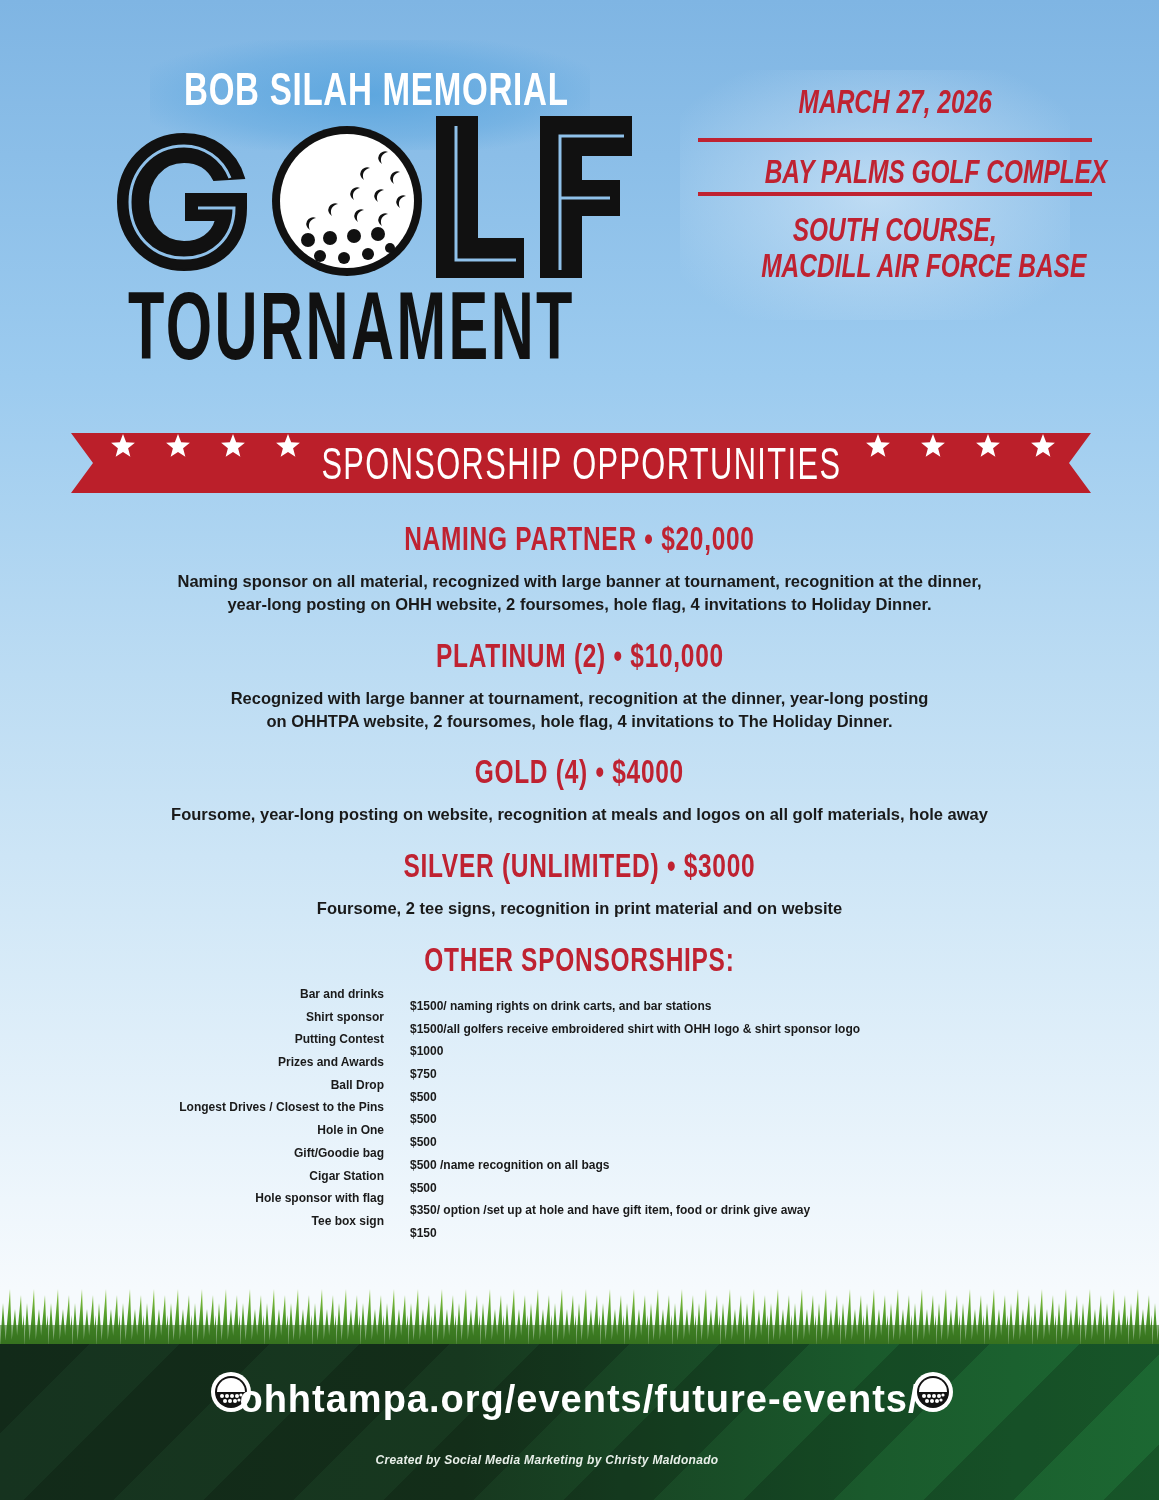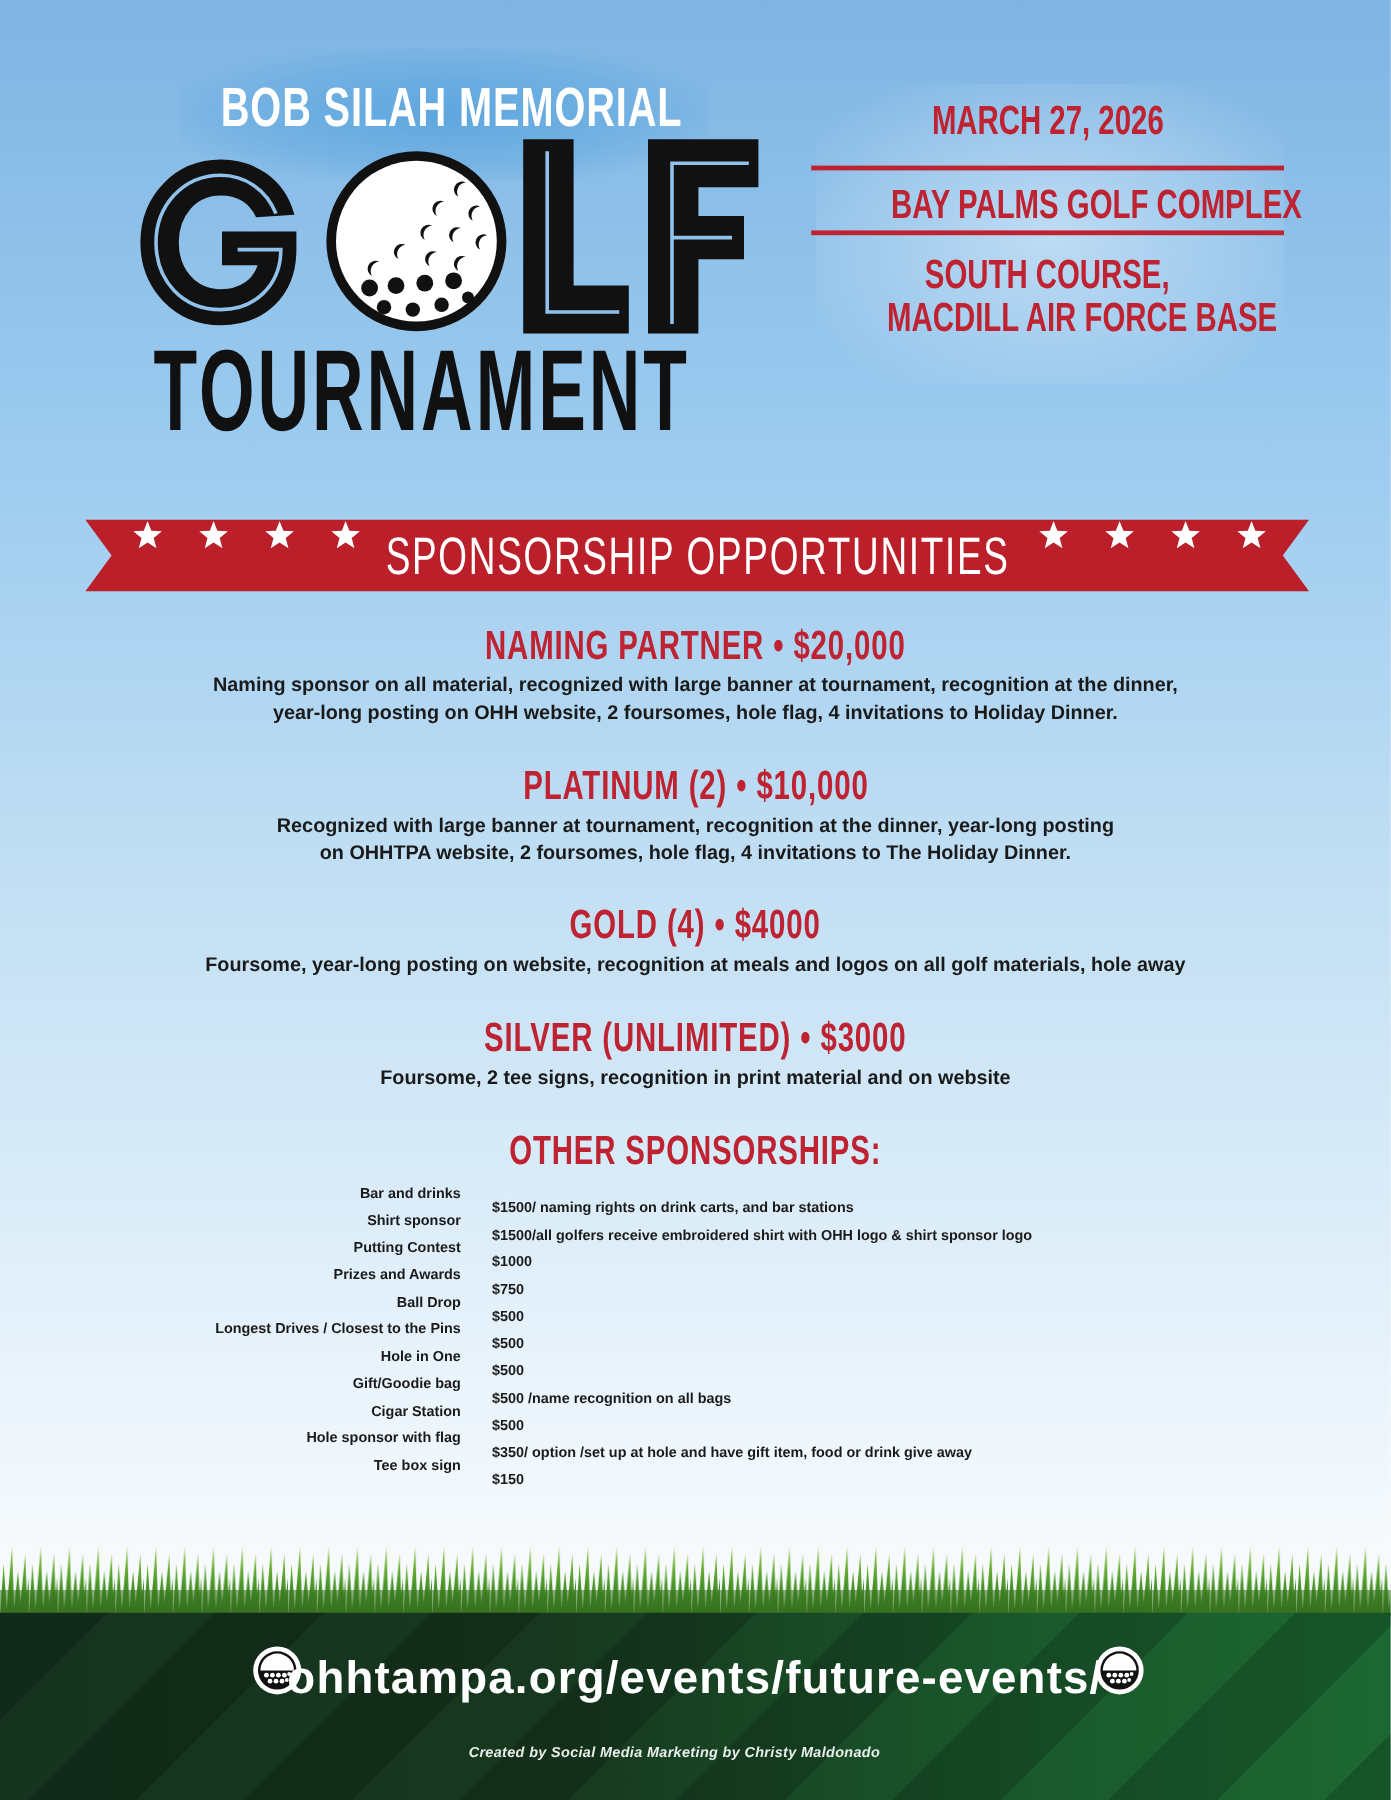--- a/index.html
+++ b/index.html
@@ -24,21 +24,21 @@
   .golf-word {
     position: absolute; left: 104px; top: 112px; height: 170px; width: 540px;
   }
   .tournament {
     position: absolute; left: 128px; top: 278px; white-space: nowrap;
     color: #111; font-size: 96px; font-weight: 700; letter-spacing: 4px;
     font-family: "Liberation Sans", sans-serif;
     transform: scaleX(0.62); transform-origin: left top; line-height: 1;
   }
   .event-info {
-    position: absolute; left: 676px; top: 80px; width: 394px; text-align: center;
+    position: absolute; left: 698px; top: 80px; width: 394px; text-align: center; font-style: italic;
   }
   .event-glow {
     position: absolute; left: 680px; top: 70px; width: 390px; height: 250px;
     background: radial-gradient(ellipse at center, rgba(230,242,252,0.55) 0%, rgba(200,225,245,0.25) 60%, rgba(127,181,227,0) 85%);
   }
   .info-line {
     color: #bf2231; font-weight: 700; font-size: 34px; line-height: 1.05;
     font-family: "Liberation Sans", sans-serif; white-space: nowrap;
     display: inline-block; transform: scaleX(0.72); transform-origin: center;
   }
@@ -54,21 +54,21 @@
   .ribbon-title span { display: inline-block; transform: scaleX(0.7); transform-origin: center; }
   .star { position: absolute; top: 17px; width: 26px; height: 26px; }
   
   .tier { position: absolute; left: 0; width: 1159px; text-align: center; }
   .tier-title {
     color: #bf2231; font-weight: 700; font-size: 34px; white-space: nowrap;
     display: inline-block; transform: scaleX(0.72); transform-origin: center; letter-spacing: 1px;
     line-height: 1.1;
   }
   .tier-desc {
-    color: #1a1a1a; font-weight: 700; font-size: 16.5px; line-height: 23px; margin-top: 3px;
+    color: #1a1a1a; font-weight: 700; font-size: 16.5px; line-height: 23px; margin-top: 13px;
   }
   
   .other-title-wrap { position: absolute; left: 0; top: 941px; width: 1159px; text-align: center; }
   .other-list { position: absolute; left: 0; top: 983px; width: 1159px; }
   .other-row { position: relative; height: 22.7px; font-size: 12px; font-weight: 700; color: #1a1a1a; line-height: 22.7px; }
   .other-name { position: absolute; right: 775px; white-space: nowrap; text-align: right; }
   .other-price { position: absolute; left: 410px; white-space: nowrap; margin-top: 12px; }
   
   .grass { position: absolute; left: 0; top: 1285px; width: 1159px; height: 62px; }
   .footer {
@@ -76,21 +76,21 @@
     background:
       linear-gradient(135deg, rgba(0,0,0,0.18) 25%, transparent 25%, transparent 50%, rgba(0,0,0,0.18) 50%, rgba(0,0,0,0.18) 75%, transparent 75%) 0 0/180px 180px,
       linear-gradient(90deg, #16331f 0%, #17381f 40%, #1a5a2c 75%, #1c6832 100%);
   }
   .footer-url {
     position: absolute; left: 0; top: 34px; width: 1159px; text-align: center;
     color: #ffffff; font-size: 38px; font-weight: 700; letter-spacing: 1px;
   }
   .ball-icon { position: absolute; top: 26px; width: 44px; height: 44px; }
   .credit {
-    position: absolute; left: 16px; top: 109px; width: 1092px; text-align: center;
+    position: absolute; left: 1px; top: 109px; width: 1092px; text-align: center;
     color: #e8efe9; font-size: 12px; font-style: italic; font-weight: 700; letter-spacing: 0.3px;
   }
 </style>
 </head>
 <body>
 
 <div class="glow-left"></div>
 <div class="memorial">BOB SILAH MEMORIAL</div>
 
 <div class="golf-word">

